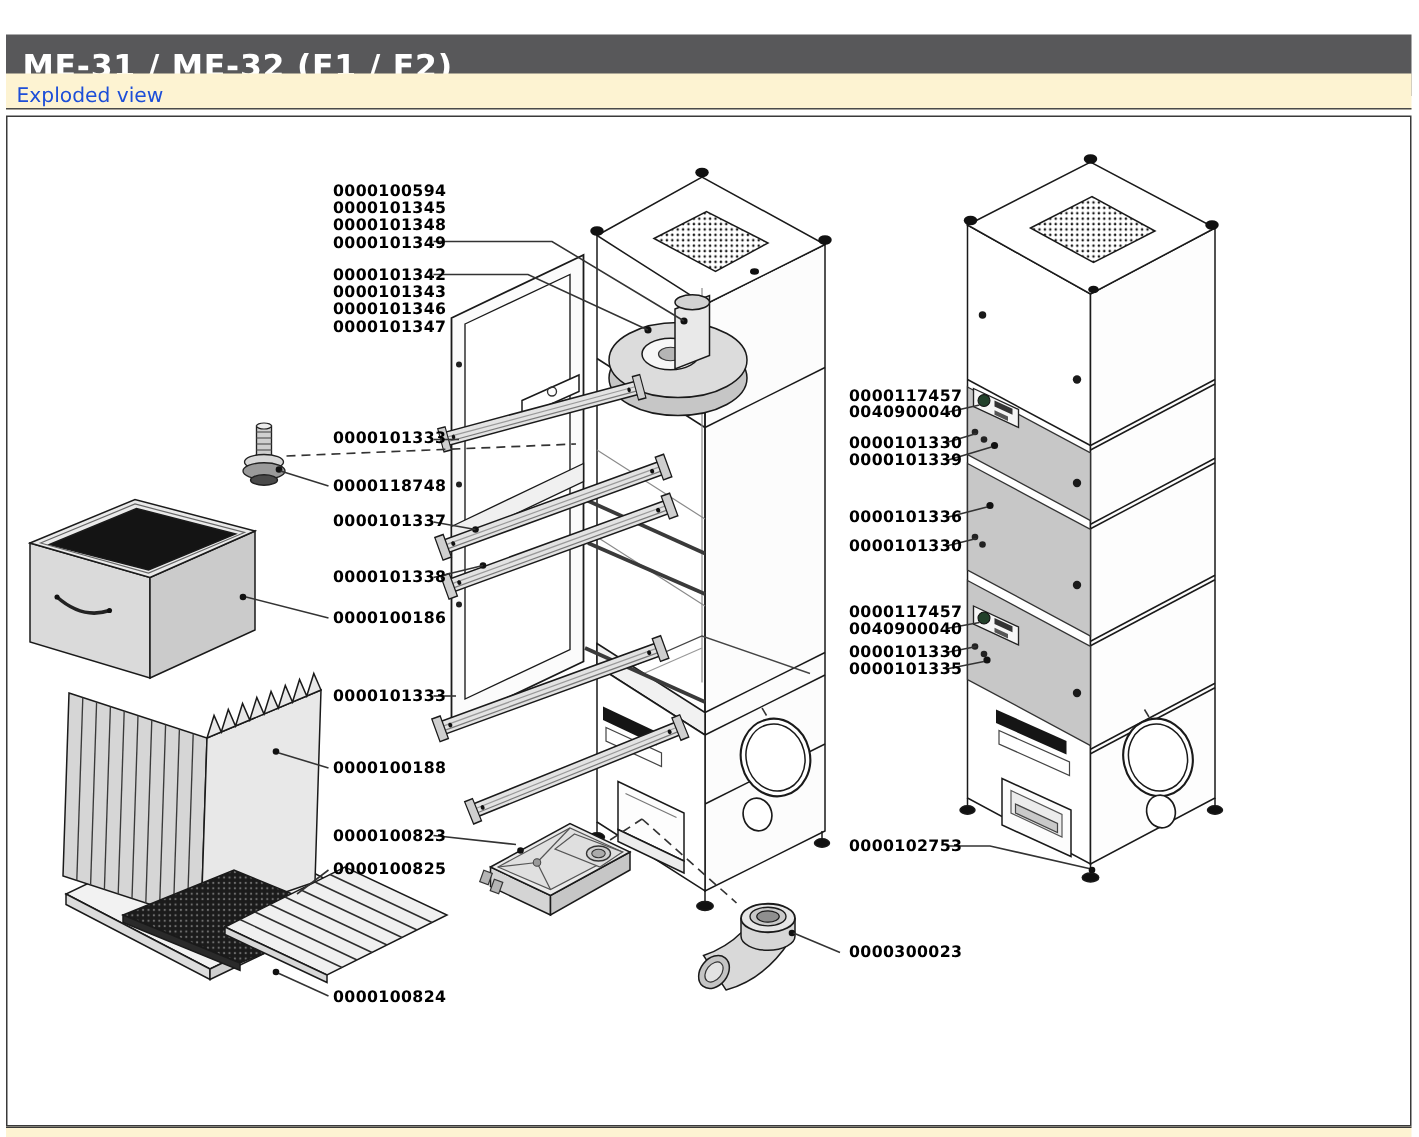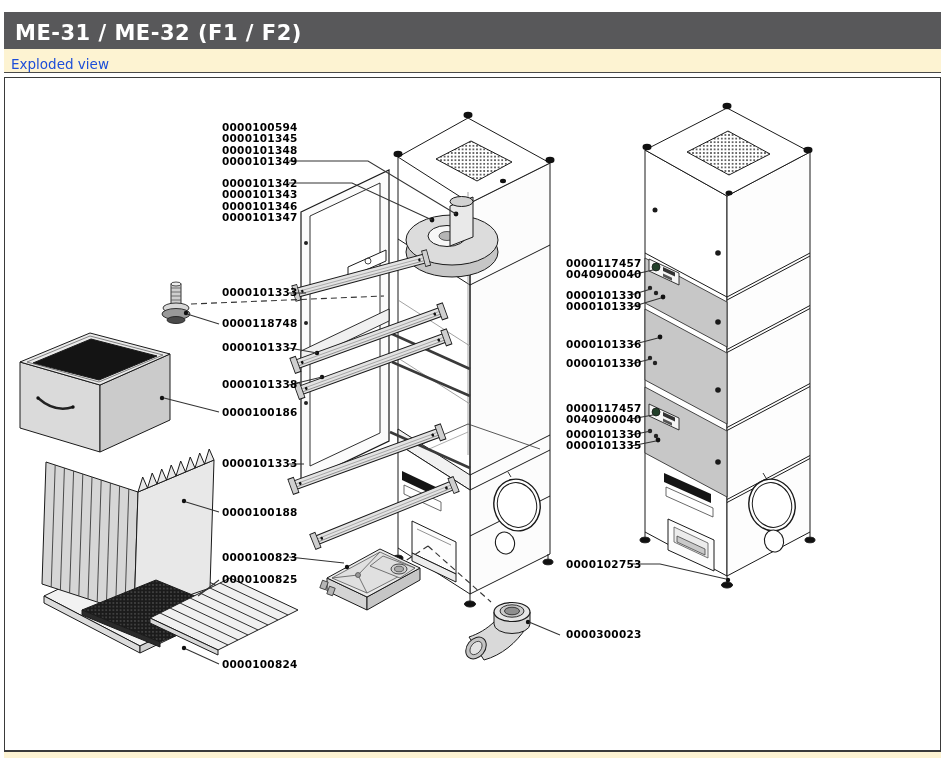--- a/index.html
+++ b/index.html
@@ -1,18 +1,18 @@
 <!DOCTYPE html>
 <html><head>
 <meta charset="utf-8">
 <style>
   html,body { margin:0; padding:0; background:#fff; }
   body { width:946px; height:758px; position:relative; overflow:hidden;
          font-family:"DejaVu Sans","Liberation Sans",sans-serif; }
-  .header-bar { position:absolute; left:4px; top:12px; width:937px; height:41px;
+  .header-bar { position:absolute; left:4px; top:23px; width:937px; height:41px;
     background:#58585a; color:#fff; display:flex; align-items:center;
     padding-left:11px; box-sizing:border-box; font-size:21px; font-weight:bold;
     letter-spacing:0.5px; }
   .view-bar { position:absolute; left:4px; top:49px; width:937px; height:24px;
     background:#fdf3d2; border-bottom:1px solid #4a4a4a; box-sizing:border-box;
     display:flex; align-items:flex-end; padding-left:7px; font-size:13.5px; color:#1d4ed8; }
   .content { position:absolute; left:4px; top:77px; width:937px; height:674px;
     border:1px solid #3a3a3a; background:#fff; box-sizing:border-box; }
   .bottom-bar { position:absolute; left:4px; top:751px; width:937px; height:7px;
     background:#fdf3d2; border-top:1px solid #3a3a3a; box-sizing:border-box; }

